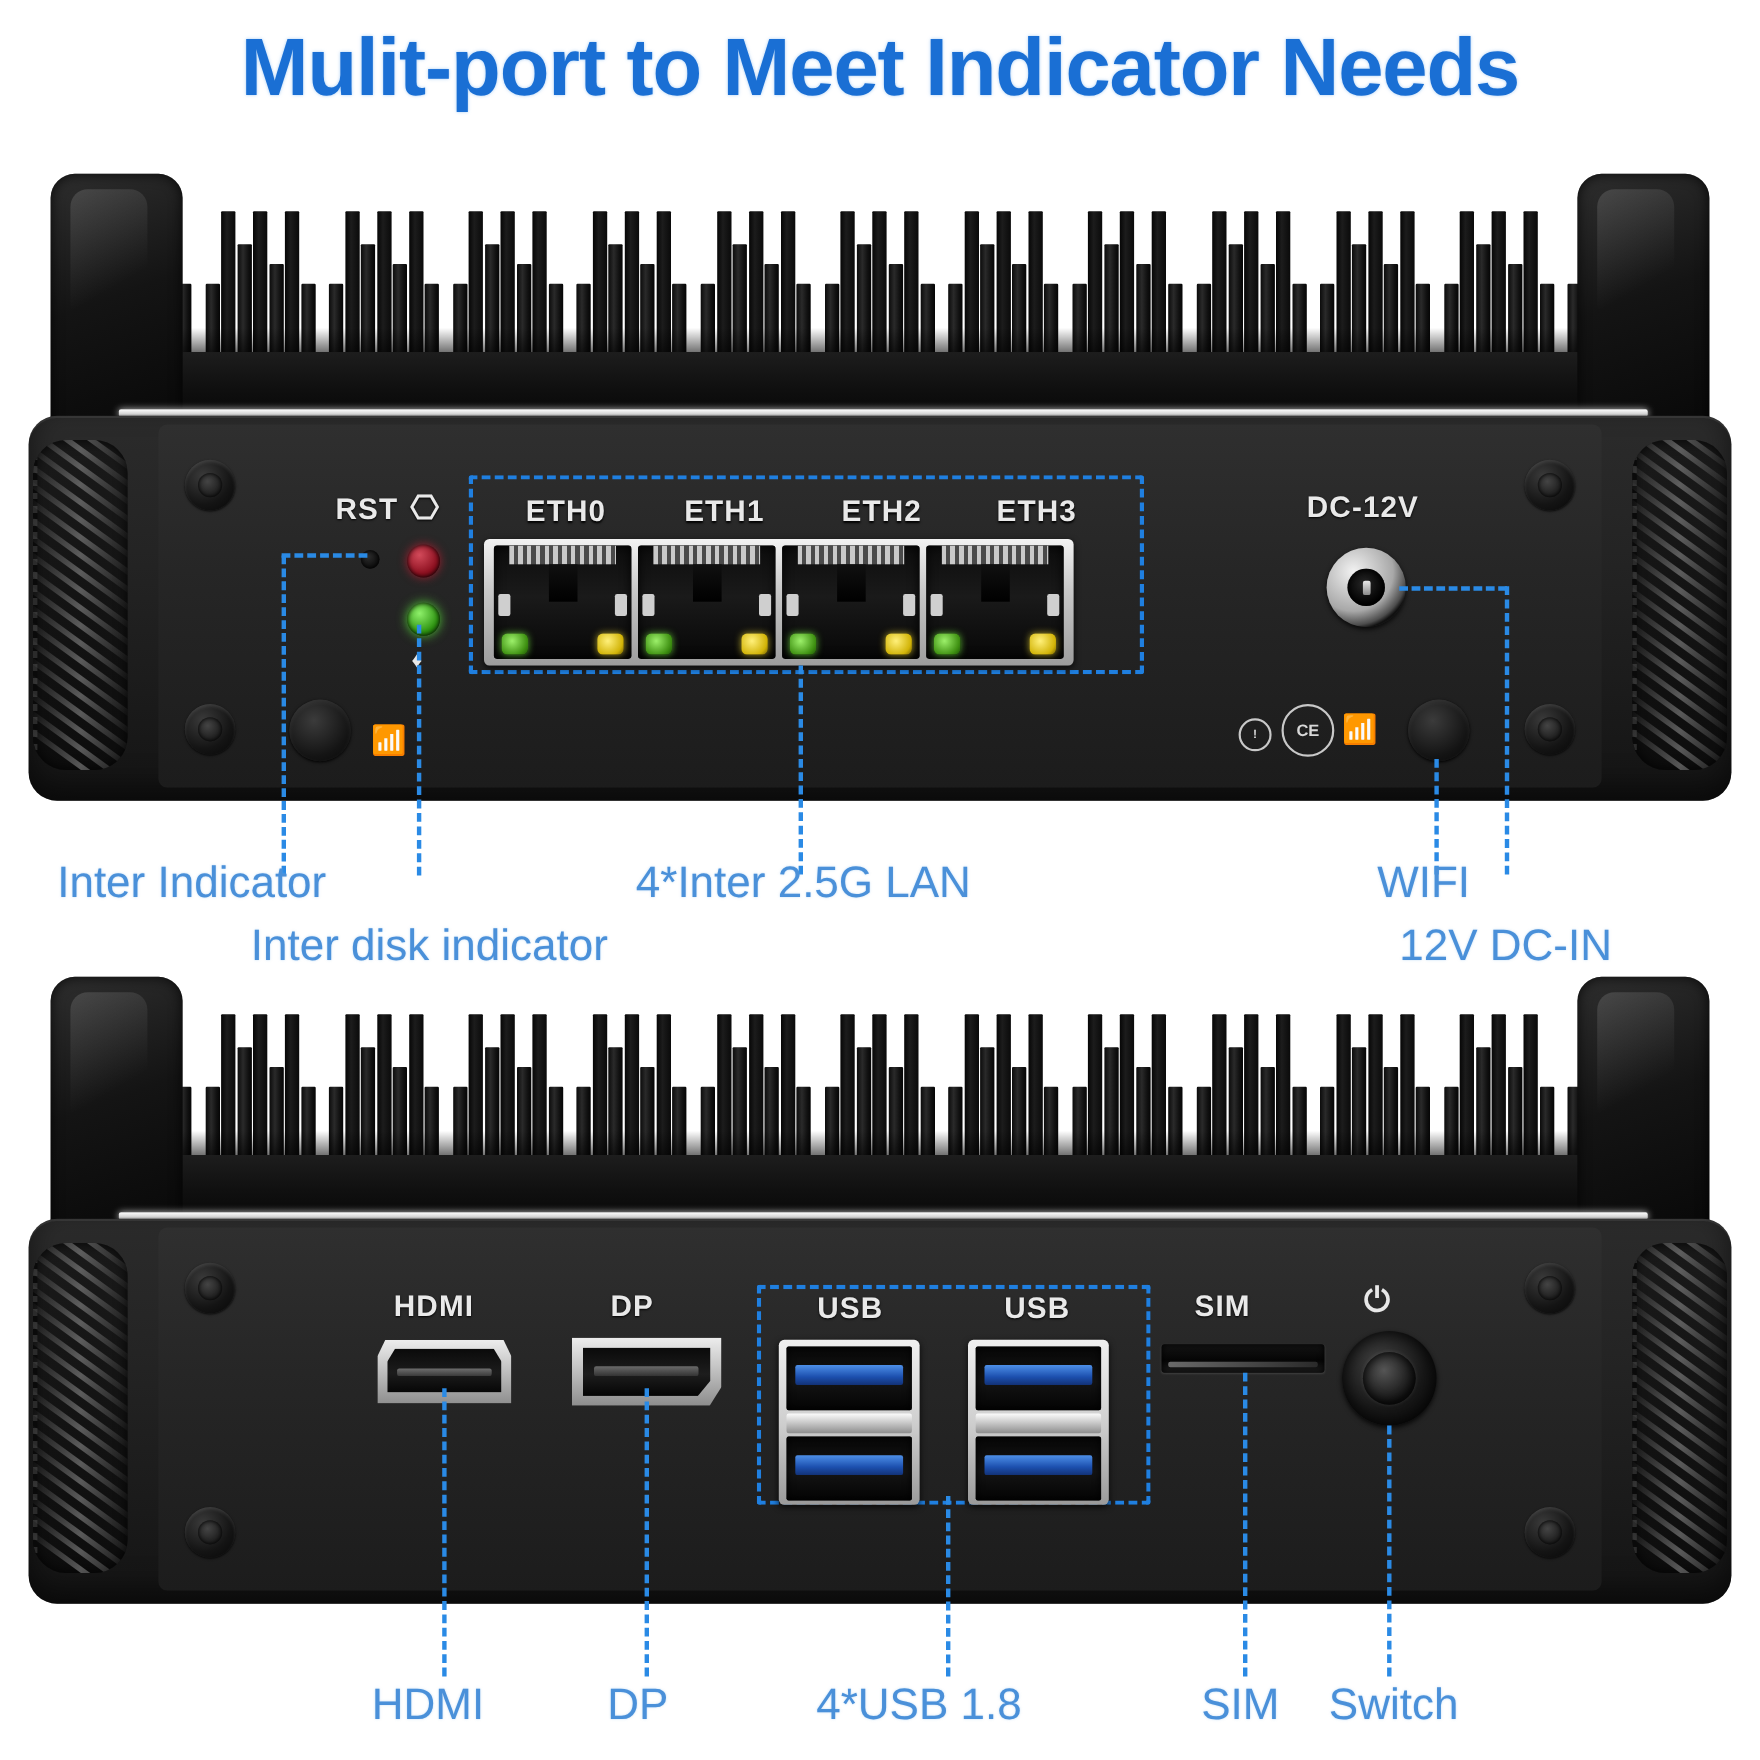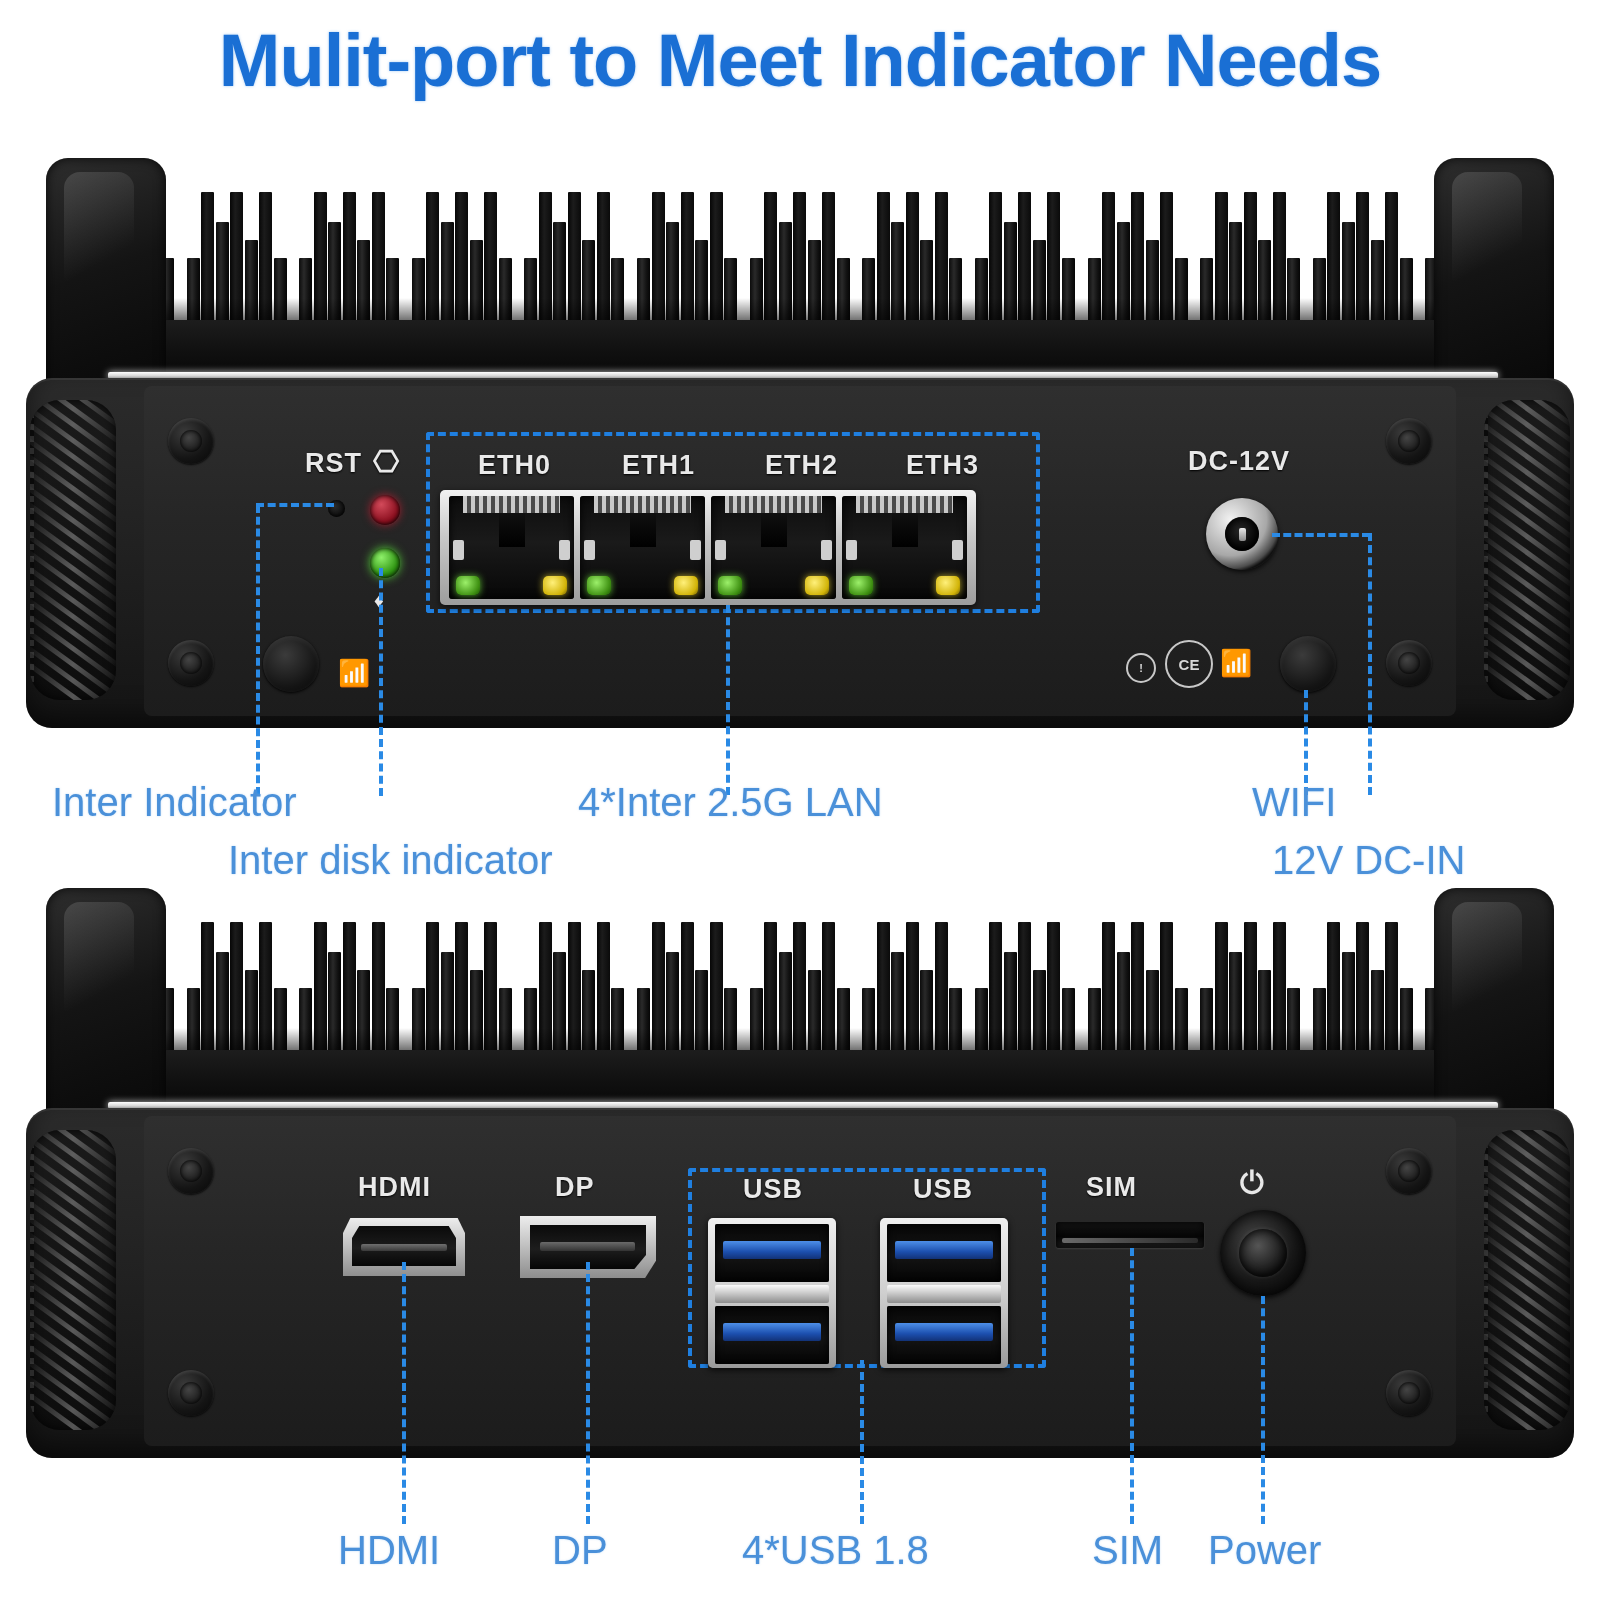--- a/index.html
+++ b/index.html
@@ -626,13 +626,13 @@
   <div class="lead-v" style="left:578px;top:382px;height:262px;"></div>
   <div class="lead-v" style="left:852px;top:480px;height:164px;"></div>
   <div class="lead-v" style="left:1122px;top:368px;height:276px;"></div>
   <div class="lead-v" style="left:1253px;top:416px;height:228px;"></div>
 </div>
 
 <div class="cap" style="left:338px;top:1528px;">HDMI</div>
 <div class="cap" style="left:552px;top:1528px;">DP</div>
 <div class="cap" style="left:742px;top:1528px;">4*USB 1.8</div>
 <div class="cap" style="left:1092px;top:1528px;">SIM</div>
-<div class="cap" style="left:1208px;top:1528px;">Power</div>
+<div class="cap" style="left:1208px;top:1528px;">Switch</div>
 
 </body></html>

